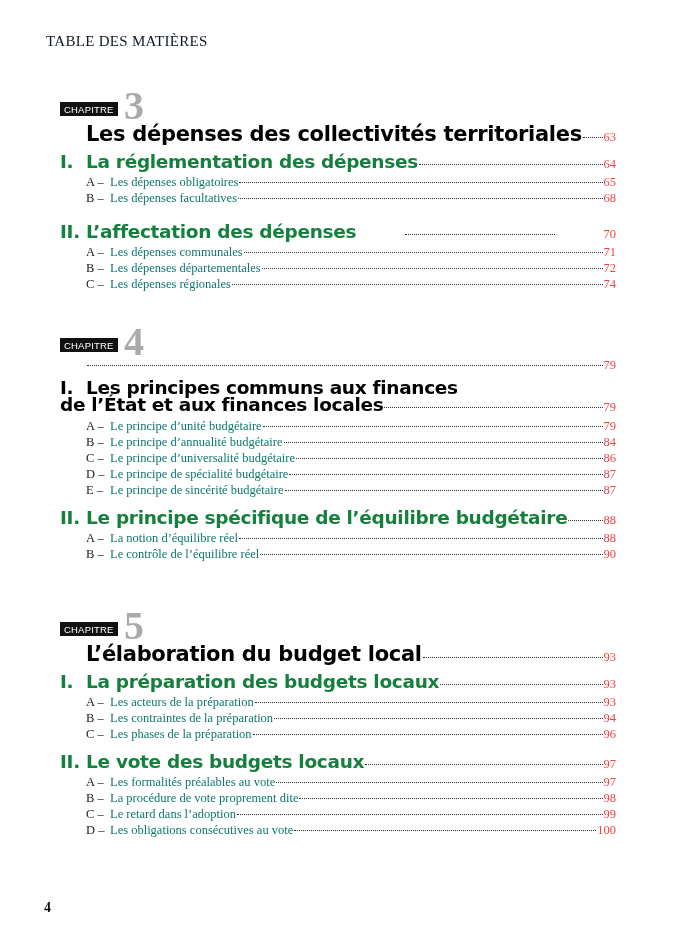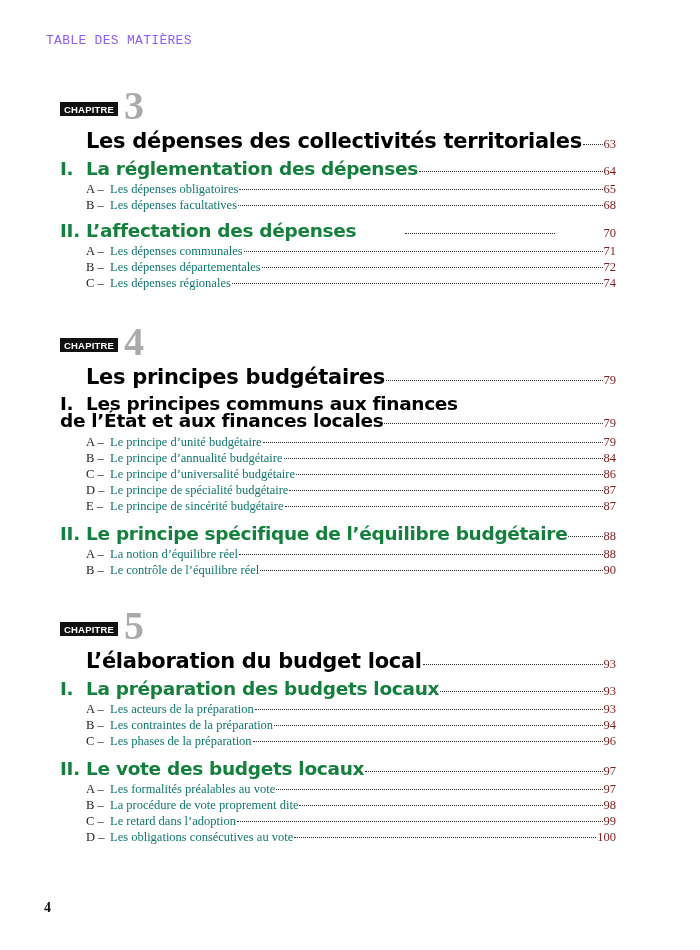--- a/index.html
+++ b/index.html
@@ -1,46 +1,46 @@
 <!DOCTYPE html>
 <html><head>
 <meta charset="utf-8">
 <style>
   * { margin: 0; padding: 0; box-sizing: border-box; }
   html, body { width: 700px; height: 950px; background: #ffffff; overflow: hidden; }
   body { position: relative; font-family: "Liberation Serif", serif; color: #111; }
 
   .running-head {
     position: absolute; left: 46px; top: 33px;
-    font-family: Liberation Mono, monospace; font-size: 13px;
-    color: #8b5cf6; letter-spacing: 0.3px;
+    font-family: Liberation Serif, serif; font-size: 15px;
+    color: #0f172a; letter-spacing: 0.3px;
   }
 
   .chapter { position: absolute; left: 60px; width: 556px; }
   .chap-label-row { position: relative; height: 30px; }
   .chap-badge {
     position: absolute; left: 0; top: 10px;
     background: #111; color: #fff;
-    font-family: "Liberation Sans", sans-serif; font-weight: bold;
+    font-family: "Liberation Sans", sans-serif; font-weight: normal;
     font-size: 9.5px; padding: 2px 4px 1px 4px; letter-spacing: 0.2px;
   }
   .chap-num {
     position: absolute; left: 64px; top: -6px;
     font-family: "Liberation Serif", serif; font-weight: bold;
     font-size: 40px; color: #aaaaaa; line-height: 40px;
   }
 
   .row { display: flex; align-items: baseline; width: 556px; }
   .row .leader {
     flex: 1; margin: 0 1px; overflow: hidden; white-space: nowrap;
     border-bottom: 1.3px dotted #333; transform: translateY(-3px); height: 1px;
   }
-  .row .page { font-family: "Liberation Serif", serif; font-size: 12.5px; color: #7f1d1d; }
-
-  .chap-title { margin-left: 26px; width: 530px; margin-top: 7px; }
+  .row .page { font-family: "Liberation Serif", serif; font-size: 12.5px; color: #ef4444; }
+
+  .chap-title { margin-left: 26px; width: 530px; margin-top: 0px; }
   .chap-title .t {
     font-family: "DejaVu Sans", sans-serif; font-weight: bold;
     font-size: 21px; letter-spacing: -0.3px; color: #000;
   }
 
   .sec-title { margin-top: 6px; }
   .sec-title .t {
     font-family: "DejaVu Sans", sans-serif; font-weight: bold;
     font-size: 18.5px; letter-spacing: -0.3px; color: #15803d; line-height: 20px;
   }
@@ -86,21 +86,21 @@
       <span class="t">Les dépenses obligatoires</span>
     <span class="leader"></span>
     <span class="page">65</span>
   </div>
   <div class="row sub">
     <span class="letter">B –</span>
       <span class="t">Les dépenses facultatives</span>
     <span class="leader"></span>
     <span class="page">68</span>
   </div>
-  <div class="row sec-title" style="margin-top:8px;gap:48px;">
+  <div class="row sec-title" style="margin-top:16px;gap:48px;">
     <span class="t"><span class="num">II.</span><span>L’affectation des dépenses</span></span>
     <span class="leader"></span>
     <span class="page">70</span>
   </div>
   <div style="height:2px"></div>
   <div class="row sub">
     <span class="letter">A –</span>
       <span class="t">Les dépenses communales</span>
     <span class="leader"></span>
     <span class="page">71</span>
@@ -118,21 +118,20 @@
     <span class="page">74</span>
   </div>
 </div>
 
 <div class="chapter" style="top:328px;">
   <div class="chap-label-row">
     <span class="chap-badge">CHAPITRE</span>
     <span class="chap-num">4</span>
   </div>
   <div class="row chap-title">
-    <span class="t">Les principes budgétaires</span>
     <span class="leader"></span>
     <span class="page">79</span>
   </div>
   <div class="sec-multi" style="margin-top:6px;">
     <span class="t1"><span class="num" style="display:inline-block;width:26px;">I.</span><span>Les principes communs aux finances</span></span>
     <div class="row">
       <span class="t1">de l’État et aux finances locales</span>
       <span class="leader"></span>
       <span class="page">79</span>
     </div>

